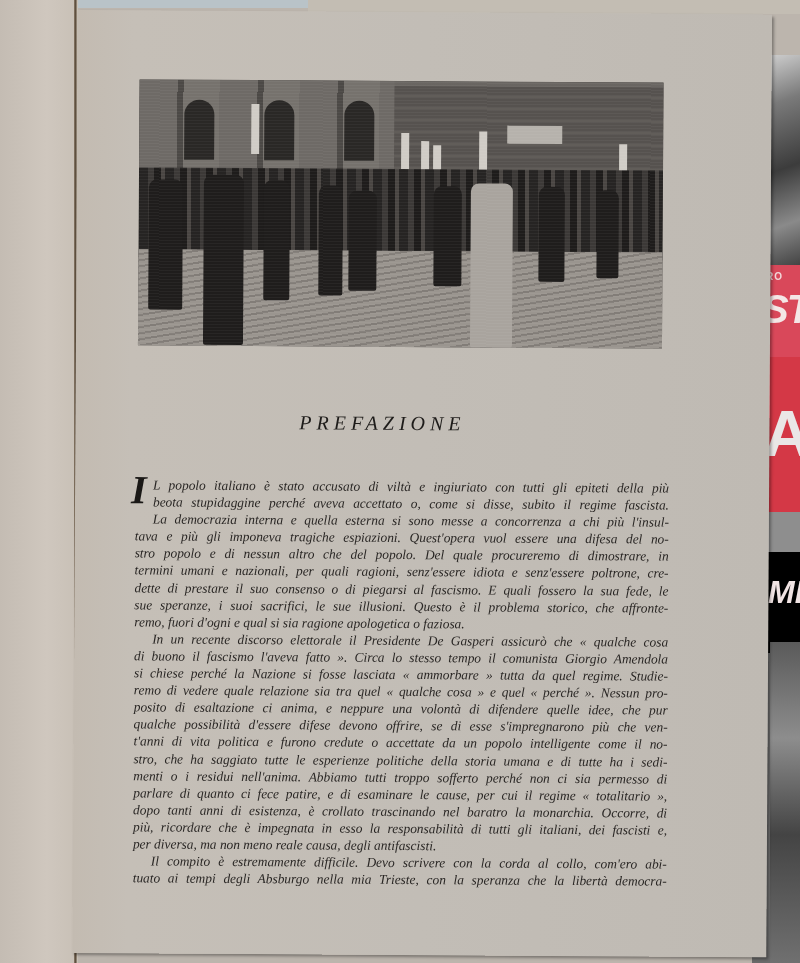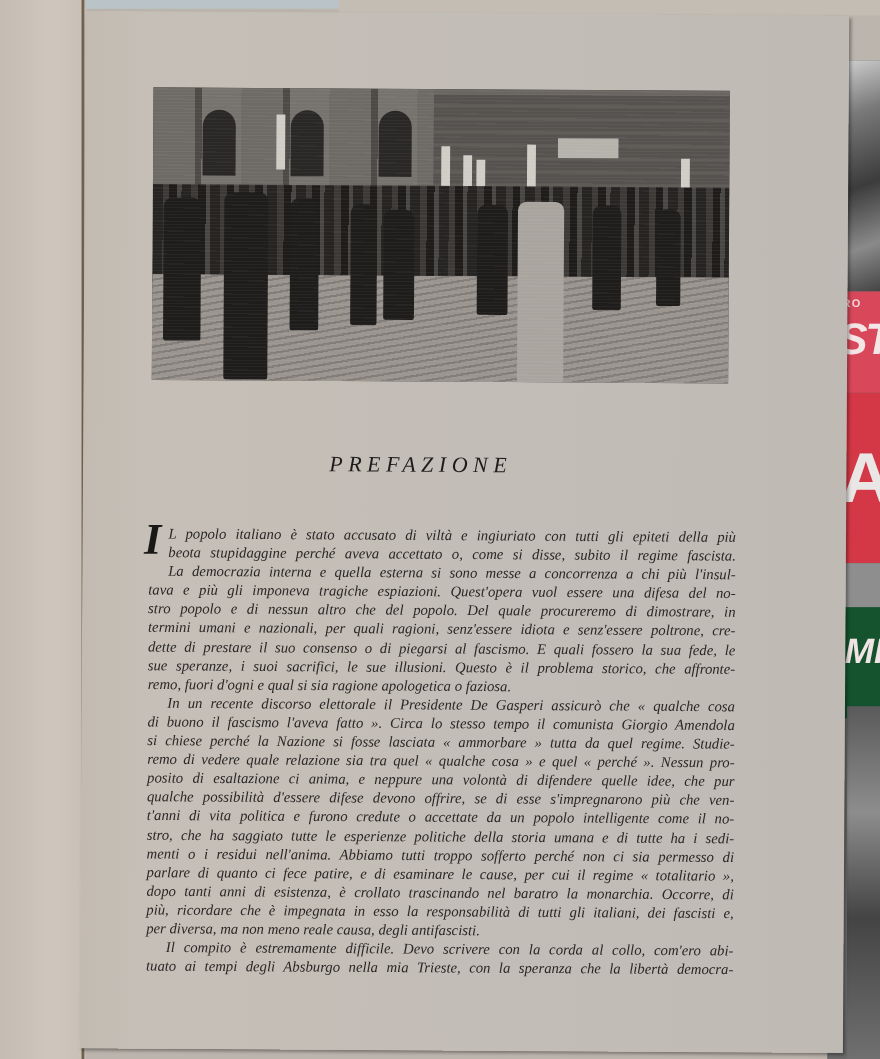--- a/index.html
+++ b/index.html
@@ -42,21 +42,21 @@
       position:absolute; left:10px; top:302px; width:38px; height:155px;
       background:#d43846;
     }
     .cover-red-2 .big { position:absolute; left:2px; top:40px; font:bold 64px "Liberation Sans",sans-serif; color:#eae6e6;}
     .cover-grey-mid {
       position:absolute; left:14px; top:457px; width:34px; height:40px;
       background:#8e8e8e;
     }
     .cover-red-3 {
       position:absolute; left:14px; top:497px; width:34px; height:101px;
-      background:#14532d;
+      background:#000000;
     }
     .cover-red-3 .big { position:absolute; left:2px; top:22px; font:bold italic 32px "Liberation Sans",sans-serif; color:#f1e4e4;}
     .cover-photo-bottom {
       position:absolute; left:18px; top:587px; width:30px; height:321px;
       background:linear-gradient(180deg,#5a5a5a 0%,#8d8d8d 30%,#444 60%,#707070 100%);
     }
     
     .page {
       position:absolute; left:78px; top:10px; width:694px; height:943px;
       background:linear-gradient(90deg,#c3bbb1 0%,#c5bfb7 8%,#c2bdb6 50%,#bfbab3 100%);

